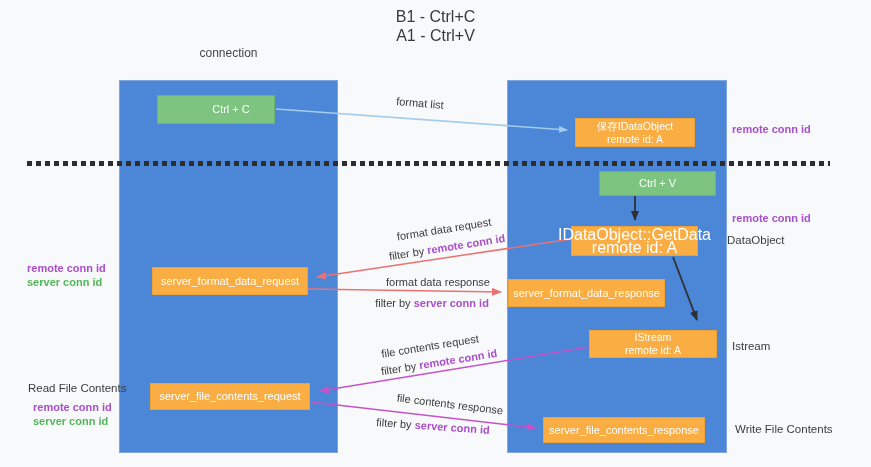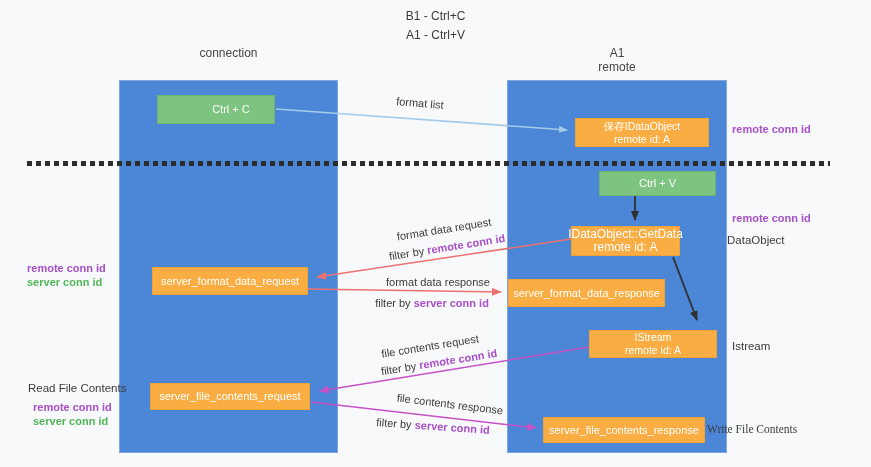--- a/index.html
+++ b/index.html
@@ -1,20 +1,20 @@
 <!DOCTYPE html>
 <html><head>
 <meta charset="utf-8">
 <style>
   html,body{margin:0;padding:0;}
   body{font-family:"Liberation Sans", sans-serif; background:#fff;}
   .canvas{position:relative; width:871px; height:467px; background:#f8f9fa; overflow:hidden;}
 
   .title{position:absolute; left:0; top:7px; width:871px; text-align:center;
-         font-size:12px; line-height:19px; color:#3a3a3a;}
+         font-size:16px; line-height:19px; color:#3a3a3a;}
 
   .col-header{position:absolute; text-align:center; font-size:12px; line-height:14px; color:#454545;}
   .col-header.left{left:119px; top:46px; width:219px;}
   .col-header.right{left:507px; top:46px; width:220px;}
 
   .column{position:absolute; top:80px; height:373px; background:#4B86D7; border:1px solid #7fa6e0; box-sizing:border-box;}
   .column.left{left:119px; width:219px;}
   .column.right{left:507px; width:220px;}
 
   .dashline{position:absolute; left:27px; top:161px; width:803px; height:5px;
@@ -40,24 +40,20 @@
 <div class="canvas">
 
   <div class="title">
     <div>B1 - Ctrl+C</div>
     <div>A1 - Ctrl+V</div>
   </div>
 
   <div class="col-header left">
     <div>connection</div>
   </div>
-  <div class="col-header right">
-    <div>A1</div>
-    <div>remote</div>
-  </div>
 
   <div class="column left"></div>
   <div class="column right"></div>
 
   <div class="dashline"></div>
 
   <svg class="overlay" width="871" height="467">
     <defs>
       <marker id="ah-blue" markerUnits="userSpaceOnUse" markerWidth="10" markerHeight="8" refX="8" refY="3.5" orient="auto">
         <path d="M0,0 L9,3.5 L0,7 Z" fill="#A3CBEA"></path>
@@ -78,30 +74,30 @@
     <line x1="308" y1="289" x2="501" y2="292" stroke="#EC7272" stroke-width="1.5" marker-end="url(#ah-red)"></line>
     <line x1="673" y1="257" x2="697" y2="320" stroke="#303030" stroke-width="1.8" marker-end="url(#ah-black)"></line>
     <line x1="589" y1="347" x2="320" y2="391" stroke="#C653C8" stroke-width="1.5" marker-end="url(#ah-mag)"></line>
     <line x1="311" y1="402" x2="536" y2="428" stroke="#C653C8" stroke-width="1.5" marker-end="url(#ah-mag)"></line>
   </svg>
 
   <div class="node green" style="left:157px; top:95px; width:118px; height:29px;padding-left:30px;">
     <div>Ctrl + C</div>
   </div>
 
-  <div class="node orange" style="left:575px; top:118px; width:134px; height:29px; font-size:10.5px;">
+  <div class="node orange" style="left:575px; top:118px; width:120px; height:29px; font-size:10.5px;">
     <div>保存IDataObject</div>
     <div>remote id: A</div>
   </div>
 
   <div class="node green" style="left:577px; top:171px; width:117px; height:25px;margin-left:22px;">
     <div>Ctrl + V</div>
   </div>
 
-  <div class="node orange" style="left:571px; top:226px; width:109px; height:30px; font-size:12px;">
+  <div class="node orange" style="left:571px; top:226px; width:127px; height:30px; font-size:16px;">
     <div>IDataObject::GetData</div>
     <div>remote id: A</div>
   </div>
 
   <div class="node orange" style="left:152px; top:267px; width:156px; height:28px;">
     <div>server_format_data_request</div>
   </div>
 
   <div class="node orange" style="left:508px; top:279px; width:157px; height:28px;">
     <div>server_format_data_response</div>
@@ -147,21 +143,21 @@
 
   <div class="lbl" style="left:433px; top:426px; transform:translate(-50%,-50%) rotate(4deg);">
     <span>filter by</span>
     <span class="purple">server conn id</span>
   </div>
 
   <div class="side-sm purple" style="left:732px; top:122px;">remote conn id</div>
   <div class="side-sm purple" style="left:732px; top:211px;">remote conn id</div>
   <div class="side" style="left:727px; top:234px;">DataObject</div>
   <div class="side" style="left:732px; top:340px;">Istream</div>
-  <div class="side" style="left:707px; top:423px;font-family:Liberation Serif, serif;">Write File Contents</div>
+  <div class="side" style="left:735px; top:423px;">Write File Contents</div>
 
   <div class="side-sm purple" style="left:27px; top:261px;">remote conn id</div>
   <div class="side-sm grn" style="left:27px; top:275px;">server conn id</div>
   <div class="side" style="left:28px; top:382px;">Read File Contents</div>
   <div class="side-sm purple" style="left:33px; top:400px;">remote conn id</div>
   <div class="side-sm grn" style="left:33px; top:414px;">server conn id</div>
 
 </div>
 
 </body></html>

